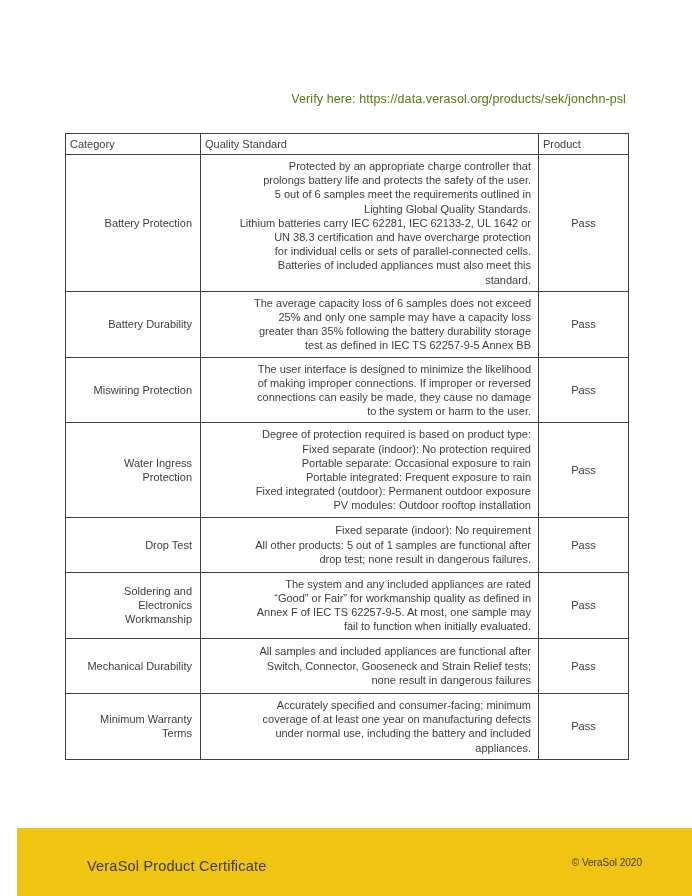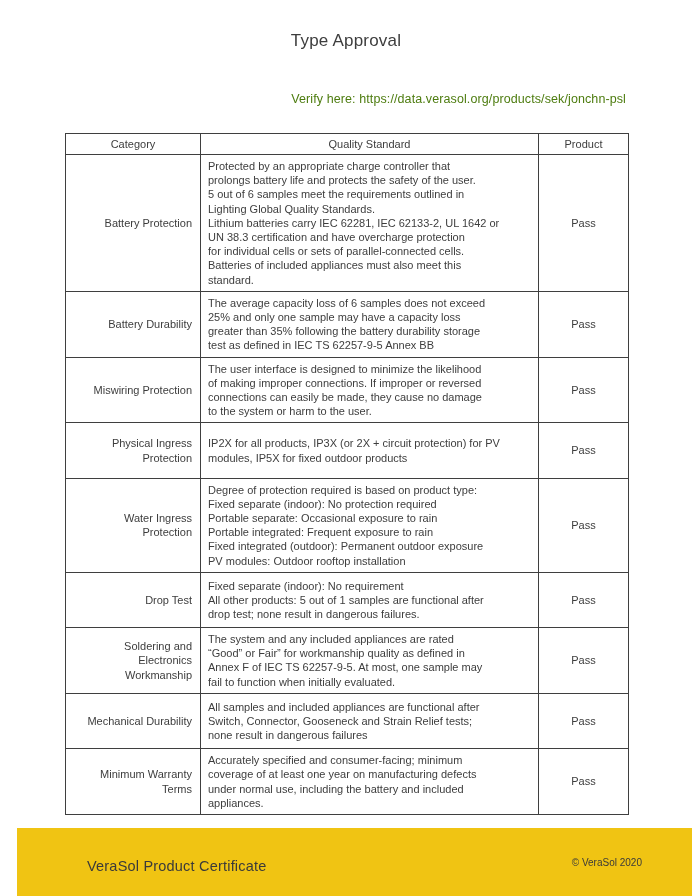--- a/index.html
+++ b/index.html
@@ -38,37 +38,37 @@
   }
   .cert-table td, .cert-table th {
     border: 1px solid #3f3f3f;
     font-size: 11px;
     line-height: 14.2px;
     font-weight: normal;
     vertical-align: middle;
     color: #3d3d3d;
   }
   .cert-table th {
-    text-align: center;
+    text-align: left;
     height: 21px;
     padding: 2px 4px;
     margin-top: 28px;
   }
   col.c-cat { width: 135px; }
   col.c-std { width: 338px; }
   col.c-ver { width: 90px; }
   td.cat {
     padding: 4px 8px;
     white-space: pre-line;
     text-align: right;
   }
   td.std {
     padding: 4px 7px;
     white-space: pre-line;
-    text-align: left;
+    text-align: right;
   }
   td.ver {
     text-align: center;
     padding: 20px;
   }
   .footer-band {
     position: absolute;
     left: 17px; bottom: 0;
     width: 692px; height: 68px;
     background: #f0c413;
@@ -85,21 +85,20 @@
   }
   .footer-right {
     font-size: 10px;
     color: #3a3a3a;
   }
 </style>
 </head>
 <body>
 
 <div class="titles">
-  <div class="title-line">Type Approval</div>
 </div>
 
 <div class="verify-line">Verify here: https://data.verasol.org/products/sek/jonchn-psl</div>
 
 <table class="cert-table">
   <colgroup>
     <col class="c-cat">
       <col class="c-std">
       <col class="c-ver">
   </colgroup>
@@ -129,27 +128,20 @@
 greater than 35% following the battery durability storage
 test as defined in IEC TS 62257-9-5 Annex BB</td>
     <td class="ver">Pass</td>
   </tr>
   <tr>
     <td class="cat">Miswiring Protection</td>
     <td class="std">The user interface is designed to minimize the likelihood
 of making improper connections. If improper or reversed
 connections can easily be made, they cause no damage
 to the system or harm to the user.</td>
-    <td class="ver">Pass</td>
-  </tr>
-  <tr>
-    <td class="cat">Physical Ingress
-Protection</td>
-    <td class="std">IP2X for all products, IP3X (or 2X + circuit protection) for PV
-modules, IP5X for fixed outdoor products</td>
     <td class="ver">Pass</td>
   </tr>
   <tr>
     <td class="cat">Water Ingress
 Protection</td>
     <td class="std">Degree of protection required is based on product type:
 Fixed separate (indoor): No protection required
 Portable separate: Occasional exposure to rain
 Portable integrated: Frequent exposure to rain
 Fixed integrated (outdoor): Permanent outdoor exposure

